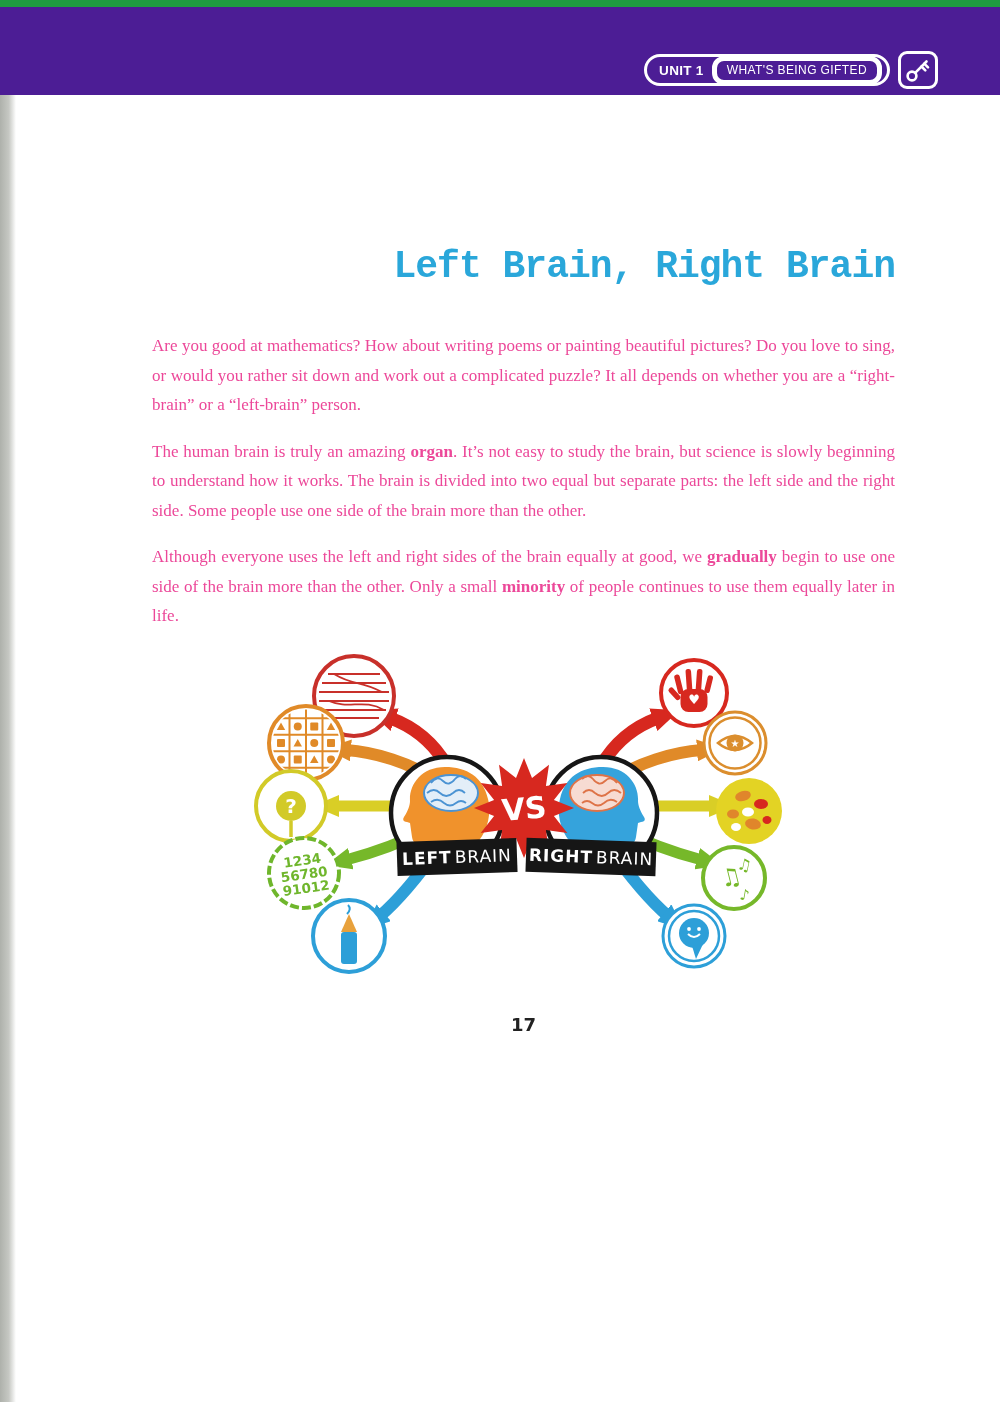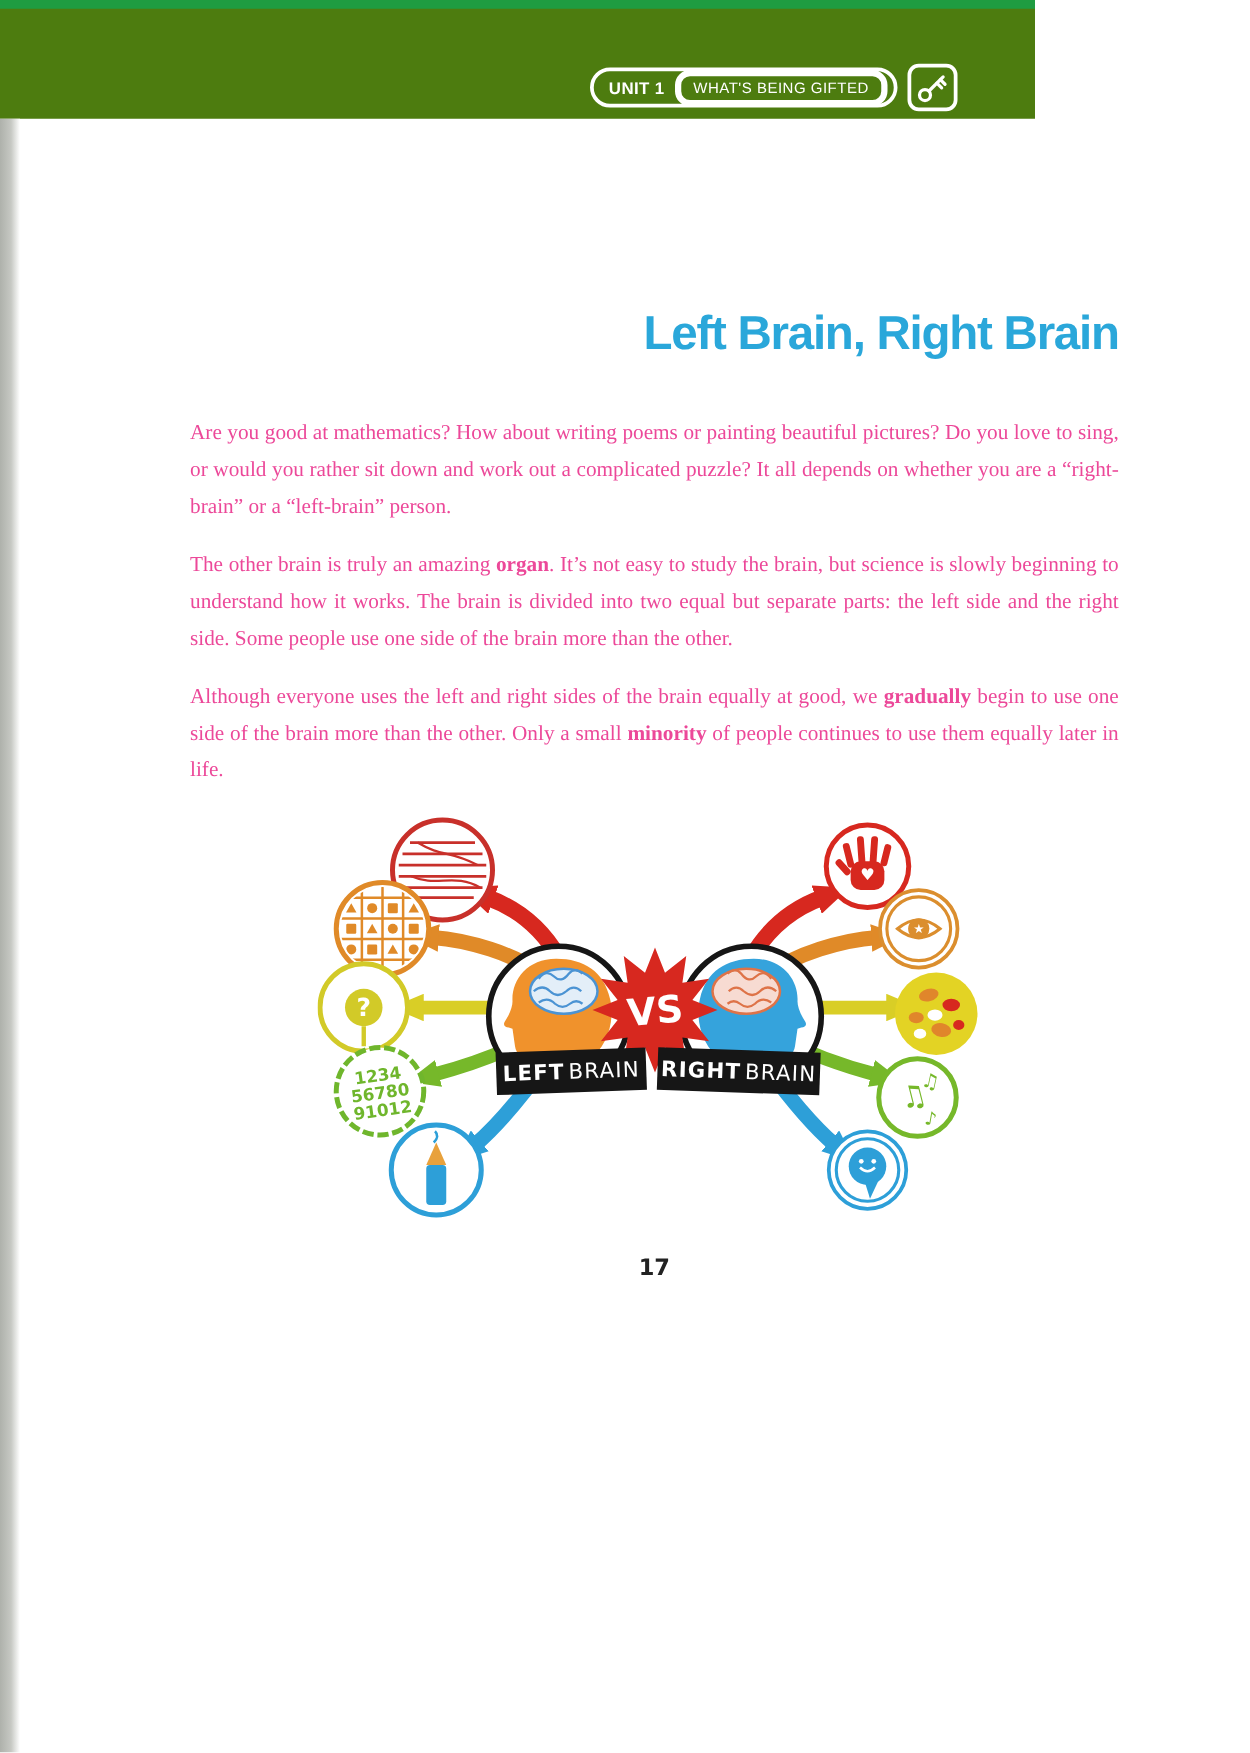--- a/index.html
+++ b/index.html
@@ -6,22 +6,22 @@
   html,body { margin:0; padding:0; }
   body {
     width:1000px; height:1402px;
     background:#ffffff;
     font-family:"Liberation Serif", serif;
     position:relative;
     overflow:hidden;
   }
   
   .header-bar {
-    position:absolute; top:0; left:0; width:828px; height:95px;
-    background:#4d7c0f;
+    position:absolute; top:0; left:0; width:1000px; height:95px;
+    background:#4c1d95;
   }
   .header-bar .top-strip {
     position:absolute; top:0; left:0; width:100%; height:7px;
     background:#1f9c41;
   }
   .badge-group {
     position:absolute; right:62px; bottom:6px;
     display:flex; align-items:center;
   }
   .unit-pill {
@@ -51,21 +51,21 @@
     background:linear-gradient(to right, #aeb1ab 0%, #c6c8c3 55%, #ffffff 100%);
   }
   
   .content {
     position:absolute; top:95px; left:0; width:1000px;
     padding:0 105px 0 152px;
   }
   .title {
     margin:150px 0 42px 0;
     text-align:right;
-    font-family:Liberation Sans, sans-serif;
+    font-family:Liberation Mono, monospace;
     font-weight:bold;
     font-size:38px; line-height:44px; letter-spacing:-1px;
     color:#2aa7da;
   }
   .body-text p {
     margin:0 0 17px 0;
     font-size:17px; line-height:29.5px;
     text-align:justify;
     color:#ec4899;
   }
@@ -84,21 +84,21 @@
   .num-text {
     font-family:"DejaVu Sans", sans-serif;
     font-size:13.5px; font-weight:bold; fill:#6fb62c;
   }
   .note-text { font-family:"DejaVu Sans", sans-serif; font-weight:bold; fill:#76b82a; }
   .q-text { font-family:"DejaVu Sans", sans-serif; font-size:20px; font-weight:bold; fill:#ffffff; }
   .heart-text { font-family:"DejaVu Sans", sans-serif; font-size:13px; fill:#ffffff; }
   .star-text { font-family:"DejaVu Sans", sans-serif; font-size:10px; fill:#ffffff; }
   
   .page-number {
-    text-align:center; margin-top:16px;
+    text-align:center; margin-top:26px;
     font-family:"DejaVu Sans", sans-serif;
     font-weight:bold; font-size:18px; color:#222222;
   }
 </style>
 </head>
 <body>
 
 <div class="header-bar">
   <div class="top-strip"></div>
   <div class="badge-group">
@@ -119,21 +119,21 @@
   </div>
 </div>
 
 <div class="page-edge"></div>
 
 <div class="content">
   <h1 class="title">Left Brain, Right Brain</h1>
 
   <div class="body-text">
       <p><span>Are you good at mathematics? How about writing poems or painting beautiful pictures? Do you love to sing, or would you rather sit down and work out a complicated puzzle? It all depends on whether you are a “right-brain” or a “left-brain” person.</span></p>
-      <p><span>The other brain is truly an amazing </span><span class="b">organ</span><span>. It’s not easy to study the brain, but science is slowly beginning to understand how it works. The brain is divided into two equal but separate parts: the left side and the right side. Some people use one side of the brain more than the other.</span></p>
+      <p><span>The human brain is truly an amazing </span><span class="b">organ</span><span>. It’s not easy to study the brain, but science is slowly beginning to understand how it works. The brain is divided into two equal but separate parts: the left side and the right side. Some people use one side of the brain more than the other.</span></p>
       <p><span>Although everyone uses the left and right sides of the brain equally at good, we </span><span class="b">gradually</span><span> begin to use one side of the brain more than the other. Only a small </span><span class="b">minority</span><span> of people continues to use them equally later in life.</span></p>
     </div>
 
   <div class="illustration">
     <svg width="540" height="340" viewBox="0 0 540 340">
       <defs>
         <marker id="ah-red" markerUnits="userSpaceOnUse" markerWidth="28" markerHeight="24" refX="5" refY="12" orient="auto">
           <path d="M0,0 L28,12 L0,24 Z" fill="#d7281f"></path>
         </marker>
         <marker id="ah-orange" markerUnits="userSpaceOnUse" markerWidth="26" markerHeight="22" refX="5" refY="11" orient="auto">

